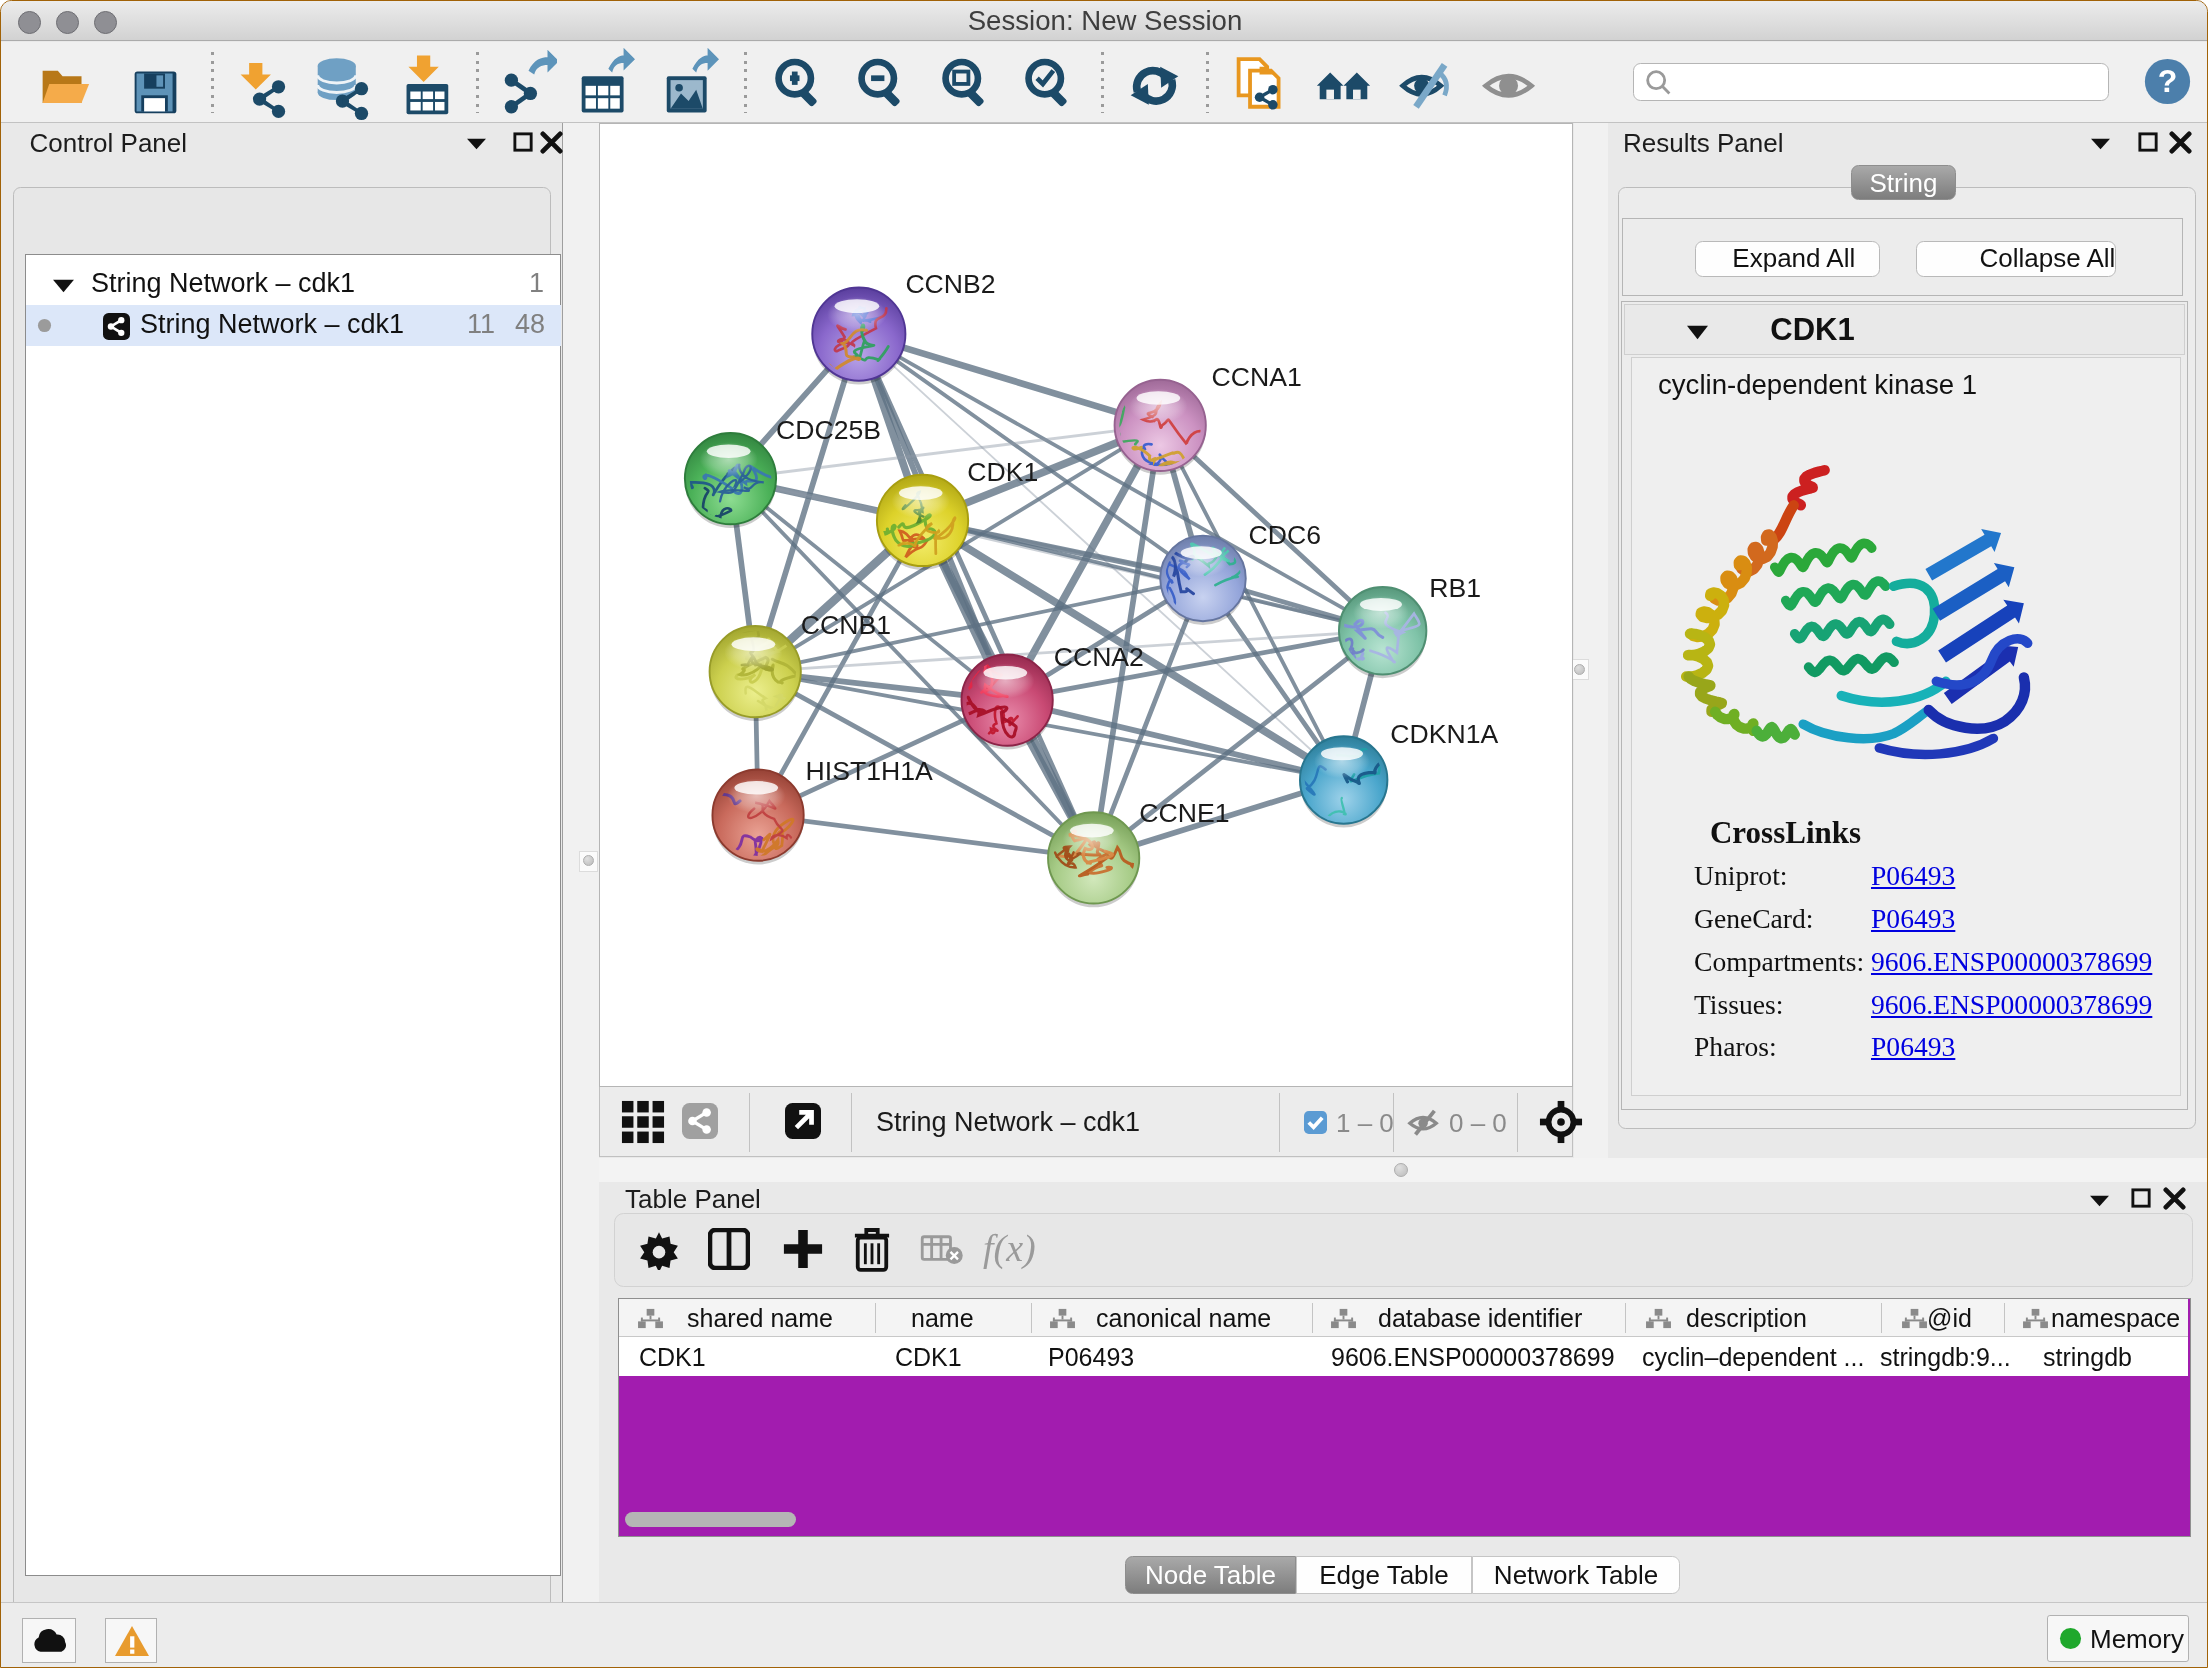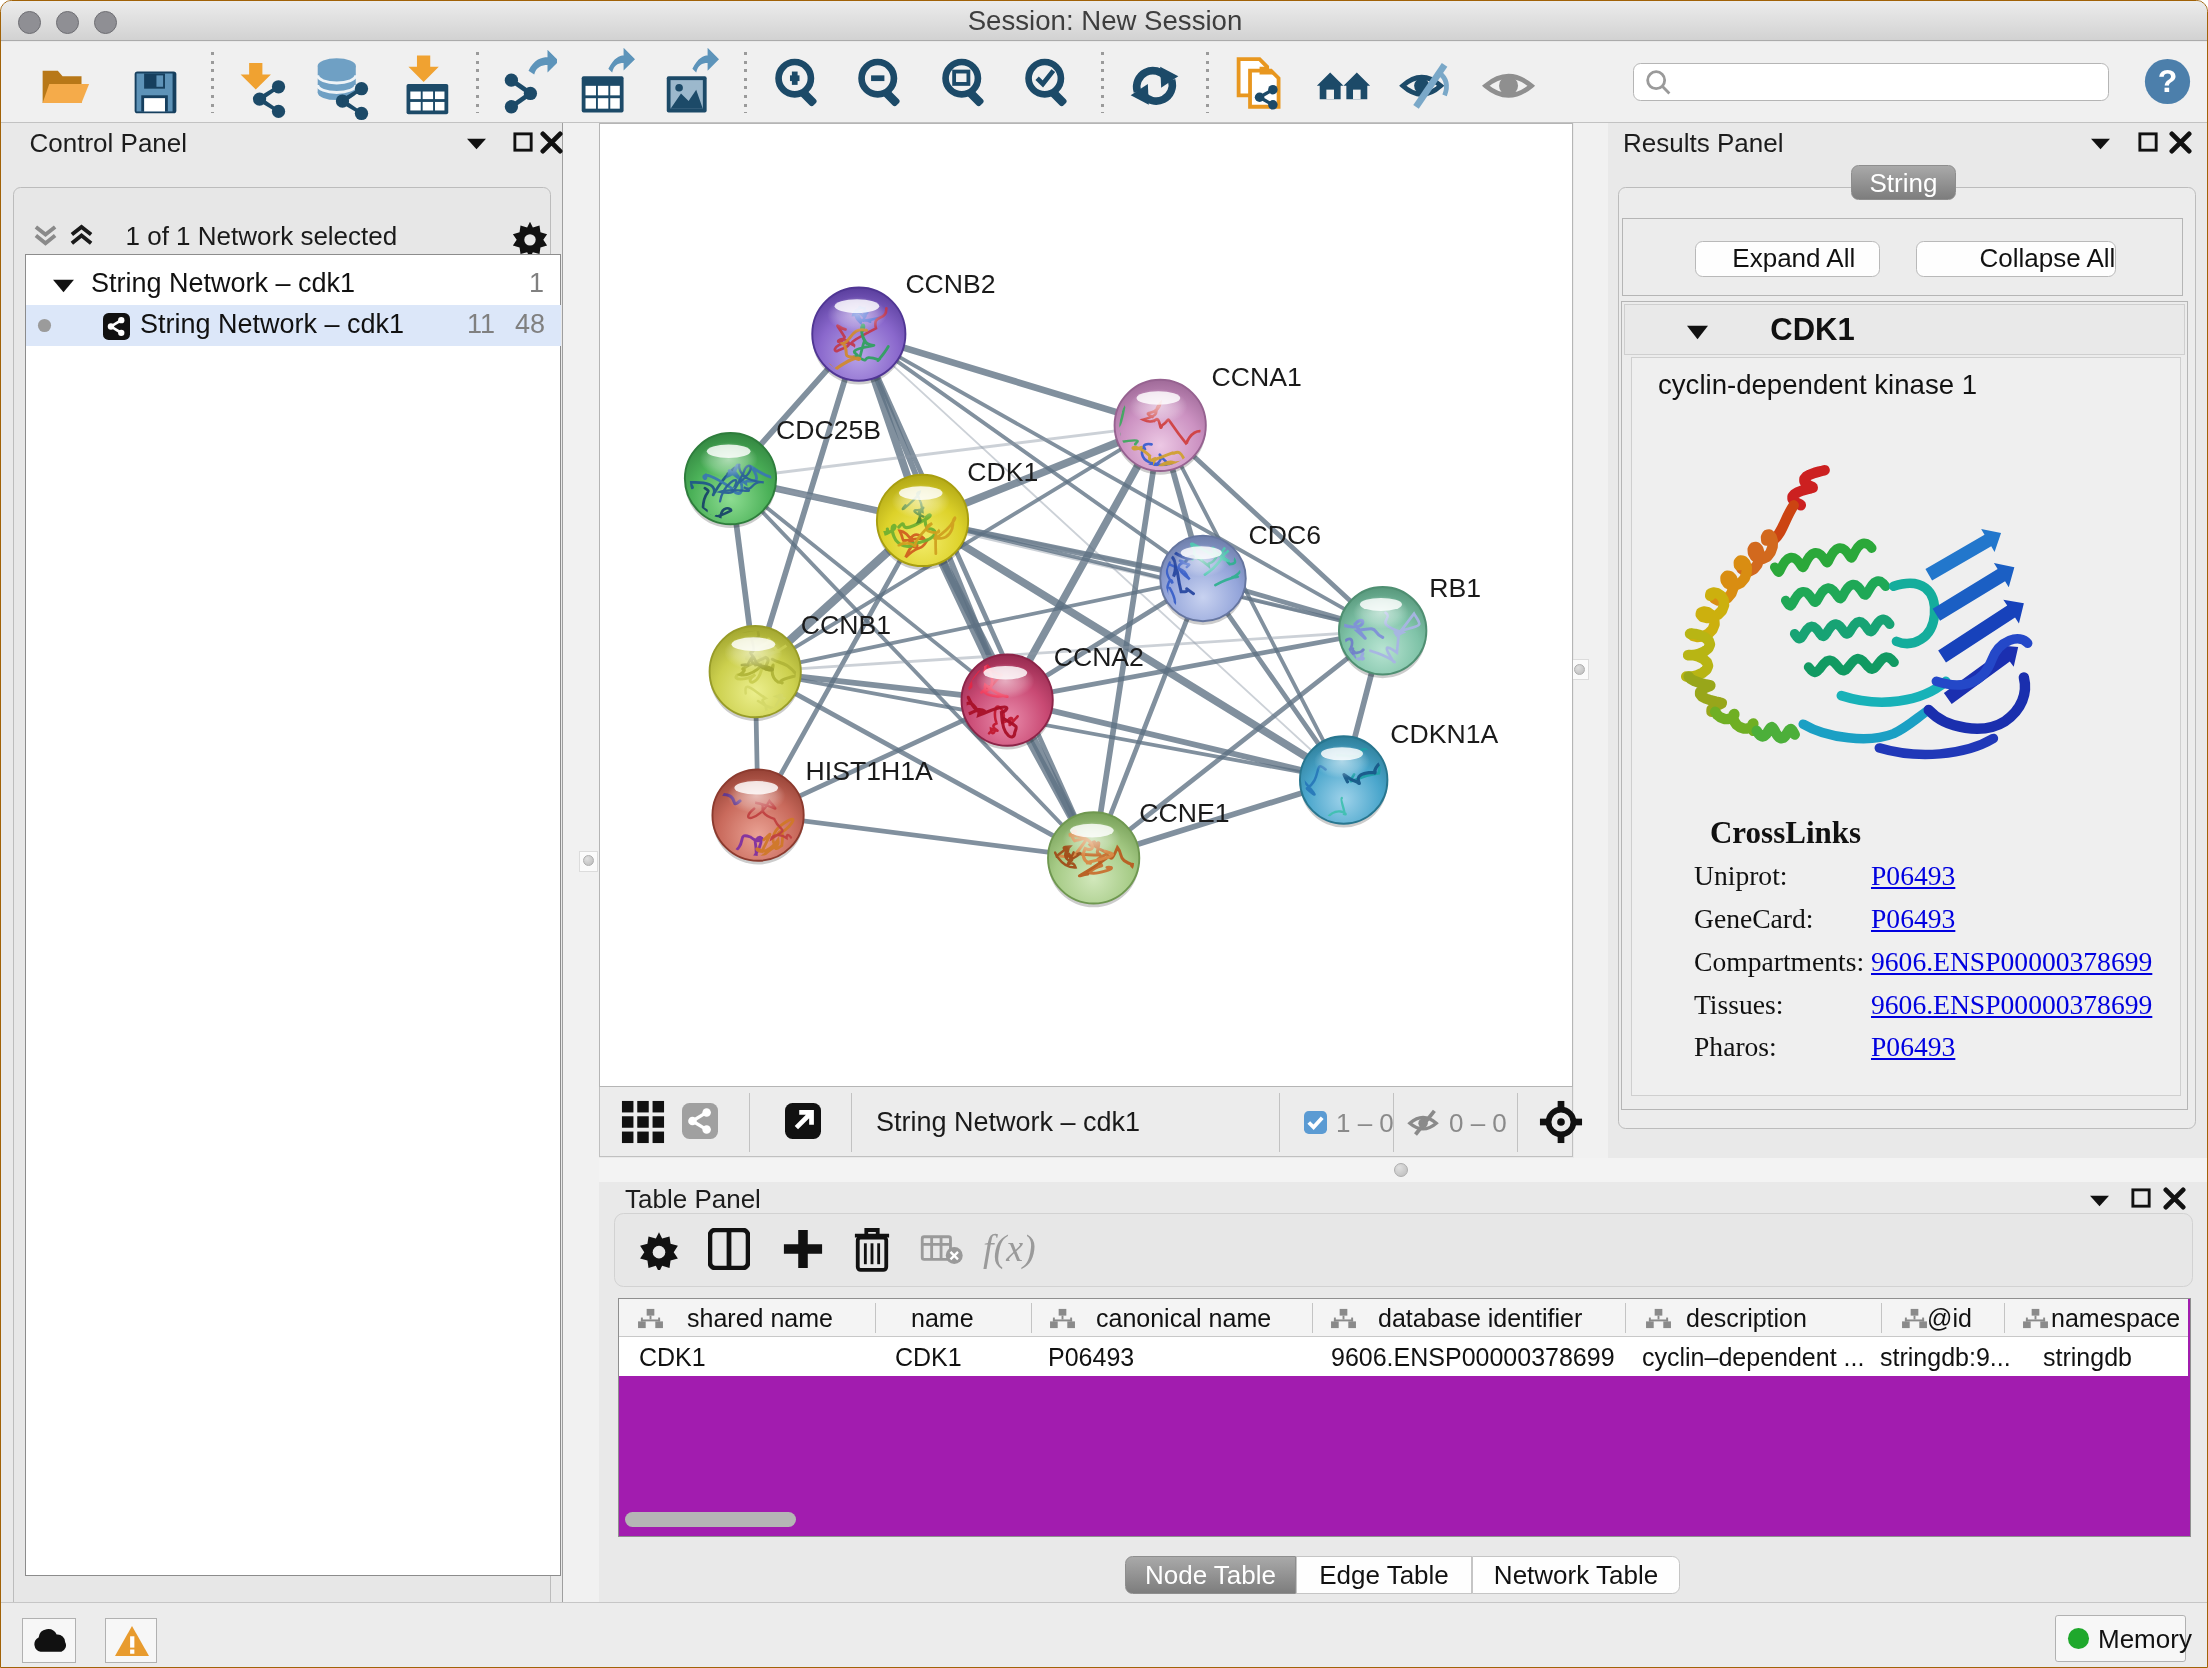--- a/index.html
+++ b/index.html
@@ -256,39 +256,20 @@
     <svg class="hctl" style="left:463px; top:11.4px;" width="25" height="19" viewBox="0 0 26 20">
         <path d="M3 5 L23 5 L13 16 Z" fill="#111"></path>
       </svg>
     <svg class="hctl" style="left:511px; top:7.6px;" width="23" height="23" viewBox="0 0 24 24">
         <rect x="3" y="3" width="17" height="17" fill="none" stroke="#111" stroke-width="3"></rect>
       </svg>
     <svg class="hctl" style="left:539px; top:7.6px;" width="23" height="23" viewBox="0 0 24 24">
         <path d="M3 3 L21 21 M21 3 L3 21" stroke="#111" stroke-width="5" stroke-linecap="round"></path>
       </svg>
     <div id="cp-content"></div>
-    <div id="cp-strip">
-      <svg style="position:absolute;left:20px;top:5.7px" width="27" height="25" viewBox="0 0 28 26">
-          <g stroke="#8a8a8a" stroke-width="4" fill="none">
-            <path d="M4 3 L14 11 L24 3"></path>
-            <path d="M4 12 L14 20 L24 12"></path>
-          </g>
-        </svg>
-      <svg style="position:absolute;left:56px;top:5.7px" width="27" height="25" viewBox="0 0 28 26">
-          <g stroke="#1a1a1a" stroke-width="4" fill="none">
-            <path d="M4 11 L14 3 L24 11"></path>
-            <path d="M4 20 L14 12 L24 20"></path>
-          </g>
-        </svg>
-      <div style="position:absolute;left:40px;width:418px;top:2.9px;text-align:center;font-size:26px;color:#1a1a1a;">1 of 1 Network selected</div>
-      <svg style="position:absolute;left:499px;top:0px" width="38" height="38" viewBox="0 0 40 40">
-        <path fill="#111" d="M20 4 l3 6 7 -2 1 7 7 2 -4 6 4 6 -7 2 -1 7 -7 -2 -3 6 -3 -6 -7 2 -1 -7 -7 -2 4 -6 -4 -6 7 -2 1 -7 7 2 Z"></path>
-        <circle cx="20" cy="23" r="6" fill="#e7e7e7"></circle>
-      </svg>
-    </div>
     <div id="cp-list">
       <div class="cprow" style="top:10.5px;">
         <svg style="position:absolute;left:25px;top:10.5px" width="25" height="19" viewBox="0 0 26 20">
             <path d="M2 4 L24 4 L13 17 Z" fill="#111"></path>
           </svg>
         <span style="position:absolute;left:65px;top:2.9px;">String Network – cdk1</span>
         <span style="position:absolute;right:17px;top:2.9px;color:#808080;">1</span>
       </div>
       <div class="cprow" style="top:50px; background:#dce7f9; height:41px;">
         <svg style="position:absolute;left:11.4px;top:13.3px" width="15" height="15" viewBox="0 0 16 16">
@@ -871,21 +852,21 @@
         <path d="M10 26 a8 8 0 0 1 -2 -15 a10 10 0 0 1 19 -3 a8 8 0 0 1 9 8 a7 7 0 0 1 -4 10 Z" fill="#111"></path>
       </svg>
     </div>
     <div class="sq-btn" style="left:104px;top:15px;width:52px;height:45px;">
       <svg style="position:absolute;left:6.7px;top:4.8px" width="38" height="34" viewBox="0 0 40 36">
         <path d="M20 2 L38 34 L2 34 Z" fill="#e89b2e"></path>
         <rect x="18" y="13" width="4.5" height="12" fill="#fff"></rect>
           <rect x="18" y="27" width="4.5" height="4.5" fill="#fff"></rect>
       </svg>
     </div>
-    <div class="sq-btn" style="left:2046px;top:12.4px;width:131px;height:47px;border-radius:2.9px;margin-left:8px;">
+    <div class="sq-btn" style="left:2046px;top:12.4px;width:142px;height:47px;border-radius:2.9px;">
       <svg style="position:absolute;left:10.5px;top:10.5px" width="23" height="23" viewBox="0 0 24 24">
           <circle cx="12" cy="12" r="11" fill="#1fa82c"></circle>
         </svg>
       <span style="position:absolute;left:42px;top:7.6px;font-size:26px;color:#111;">Memory</span>
     </div>
   </div>
 </div>
 
 
 </body></html>

